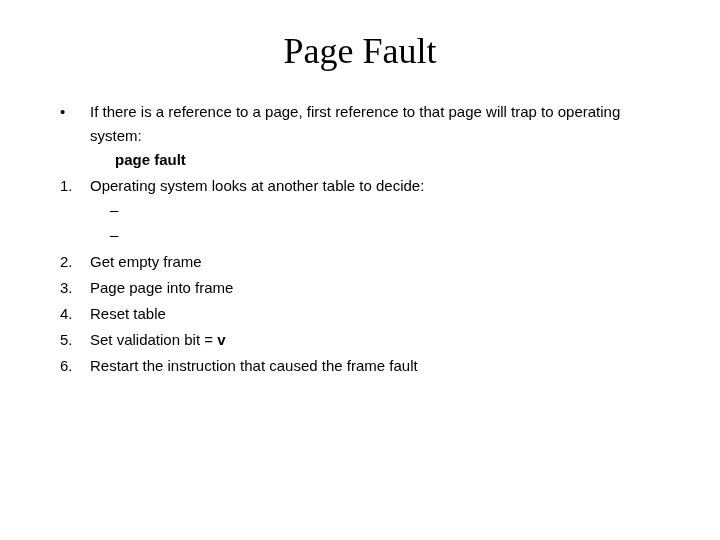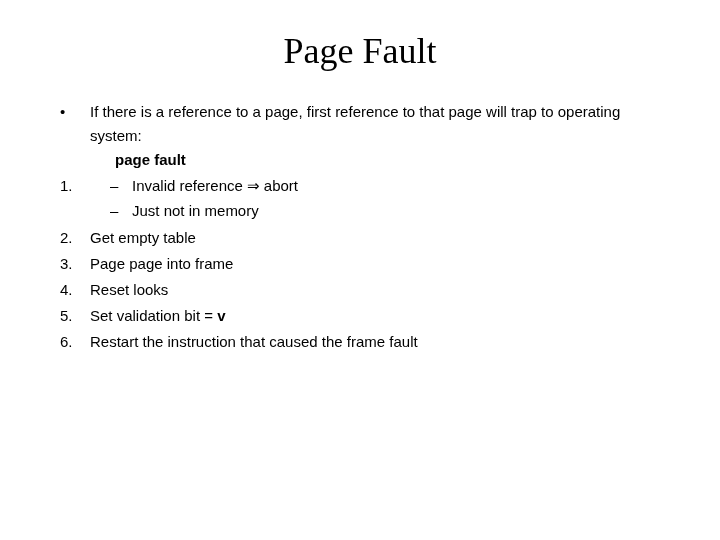--- a/index.html
+++ b/index.html
@@ -86,46 +86,45 @@
       <span class="bullet-label">•</span>
       <span class="bullet-text">
         <span>If there is a reference to a page, first reference to that page will trap to operating system:</span><br>
         &nbsp;&nbsp;&nbsp;&nbsp;&nbsp;&nbsp;<span class="page-fault-bold">page fault</span>
       </span>
     </div>
 
     <div class="bullet-item">
       <span class="bullet-label">1.</span>
       <span class="bullet-text">
+        <span>Operating system looks at another table to decide:</span>
         <div class="sub-list">
           <div class="sub-item">
             <span class="dash">–</span>
-            <span>Invalid reference ⇒ abort</span>
           </div>
           <div class="sub-item">
             <span class="dash">–</span>
-            <span>Just not in memory</span>
           </div>
         </div>
       </span>
     </div>
 
     <div class="bullet-item">
       <span class="bullet-label">2.</span>
-      <span class="bullet-text">Get empty table</span>
+      <span class="bullet-text">Get empty frame</span>
     </div>
 
     <div class="bullet-item">
       <span class="bullet-label">3.</span>
       <span class="bullet-text">Page page into frame</span>
     </div>
 
     <div class="bullet-item">
       <span class="bullet-label">4.</span>
-      <span class="bullet-text">Reset looks</span>
+      <span class="bullet-text">Reset table</span>
     </div>
 
     <div class="bullet-item">
       <span class="bullet-label">5.</span>
       <span class="bullet-text">Set validation bit = <b>v</b></span>
     </div>
 
     <div class="bullet-item">
       <span class="bullet-label">6.</span>
       <span class="bullet-text">Restart the instruction that caused the frame fault</span>

